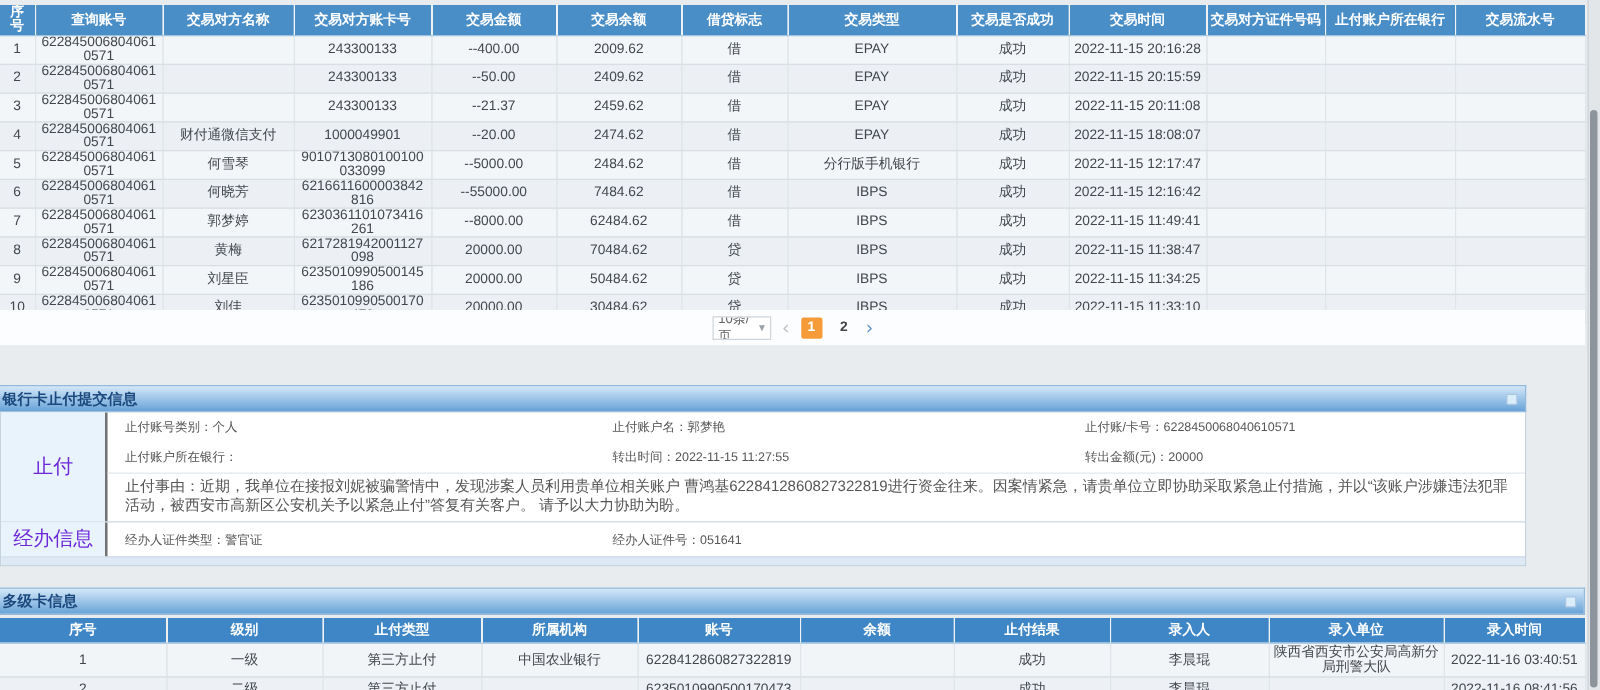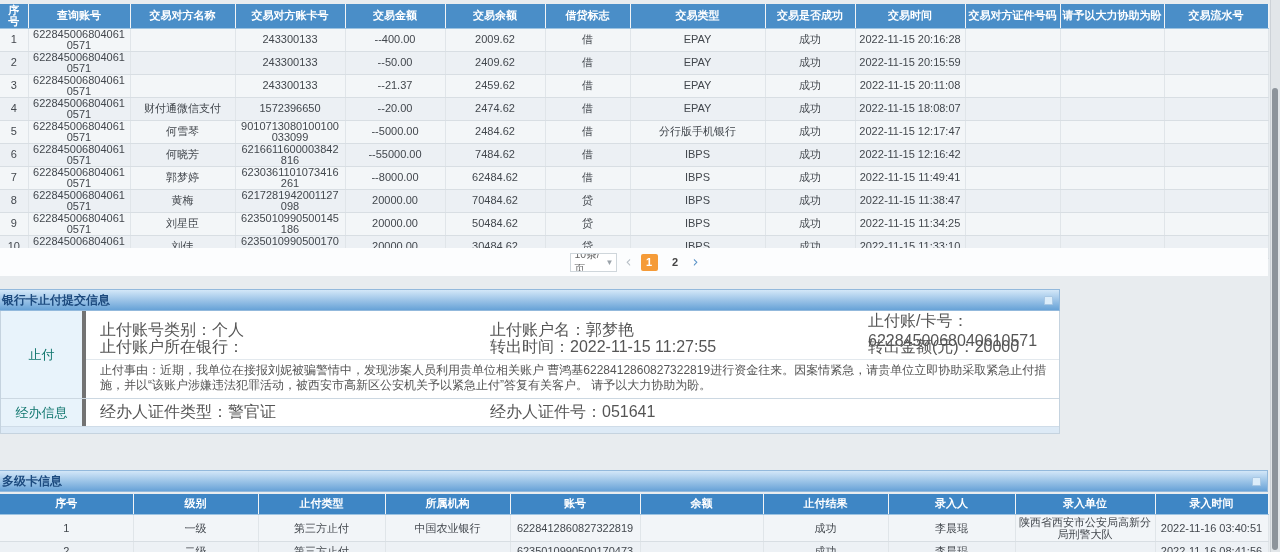--- a/index.html
+++ b/index.html
@@ -52,34 +52,34 @@
   .bar {
     height:22px; background:linear-gradient(#d3e7f8,#67a2d7);
     border:1px solid #93b9dc; border-left:none;
     display:flex; align-items:center; padding:0 6px 0 2px;
     font-size:12px; font-weight:bold; color:#1c4a7e;
   }
   .bar .collapse {
     margin-left:auto; width:9px; height:9px; background:#dcedfa;
     border:1px solid #a9c8e4; border-radius:1px; cursor:pointer;
   }
-  .sec1 { position:absolute; top:289px; left:0; width:1060px; }
+  .sec1 { position:absolute; top:308px; left:0; width:1221px; }
   .sec-body { background:#fff; border:1px solid #c5d3df; border-top:none; }
   .block { display:flex; }
   .block + .block { border-top:1px solid #ccd8e2; }
   .blabel {
-    width:85px; background:#e8f3fb; color:#0f766e; font-size:13px;
+    width:85px; background:#e8f3fb; color:#6d28d9; font-size:16px;
     display:flex; align-items:center; justify-content:center;
-    border-right:4px solid #737373; flex:0 0 85px;
+    border-right:2px solid #737373; flex:0 0 85px;
   }
   .bcontent { flex:1; min-width:0; }
   .frow {
     display:grid; grid-template-columns:390px 378px auto;
     padding-left:14px; height:24px; align-items:center;
-    font-size:16px; color:#555;
+    font-size:10px; color:#555;
   }
   .reason {
     border-top:1px solid #e3e9ee; padding:3px 12px 5px 14px;
     font-size:12px; color:#555; line-height:15px;
   }
   .sec-foot { height:7px; background:#ddeaf6; border-top:1px solid #cfdce8; }
   
   .sec2 { position:absolute; top:470px; left:0; width:1268px; }
   #mc-table { margin-top:2px; }
   #mc-table th {
@@ -132,21 +132,21 @@
           <th class="c1">查询账号</th>
           <th class="c2">交易对方名称</th>
           <th class="c3">交易对方账卡号</th>
           <th class="c4">交易金额</th>
           <th class="c5">交易余额</th>
           <th class="c6">借贷标志</th>
           <th class="c7">交易类型</th>
           <th class="c8">交易是否成功</th>
           <th class="c9">交易时间</th>
           <th class="c10">交易对方证件号码</th>
-          <th class="c11">请予以大力协助为盼</th>
+          <th class="c11">止付账户所在银行</th>
           <th class="c12">交易流水号</th>
         </tr>
       </thead>
     <tbody>
         <tr>
           <td class="c0">1</td>
           <td class="c1">6228450068040610571</td>
           <td class="c2"></td>
           <td class="c3">243300133</td>
           <td class="c4">--400.00</td>
@@ -186,21 +186,21 @@
           <td class="c8">成功</td>
           <td class="c9">2022-11-15 20:11:08</td>
           <td class="c10"></td>
           <td class="c11"></td>
           <td class="c12"></td>
         </tr>
         <tr>
           <td class="c0">4</td>
           <td class="c1">6228450068040610571</td>
           <td class="c2">财付通微信支付</td>
-          <td class="c3">1572396650</td>
+          <td class="c3">1000049901</td>
           <td class="c4">--20.00</td>
           <td class="c5">2474.62</td>
           <td class="c6">借</td>
           <td class="c7">EPAY</td>
           <td class="c8">成功</td>
           <td class="c9">2022-11-15 18:08:07</td>
           <td class="c10"></td>
           <td class="c11"></td>
           <td class="c12"></td>
         </tr>

